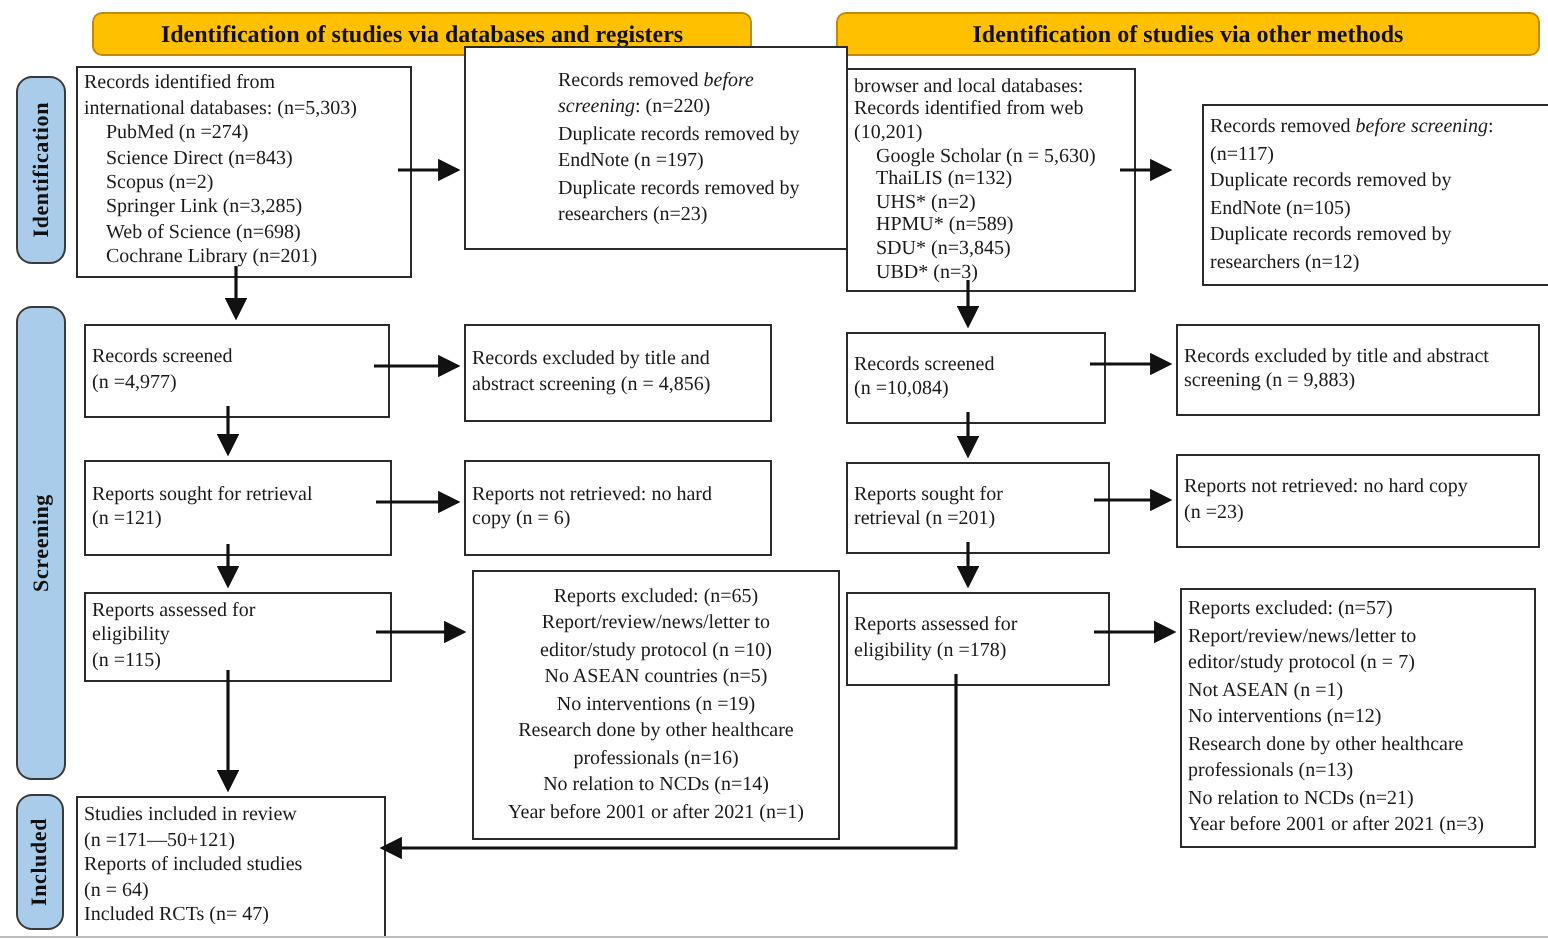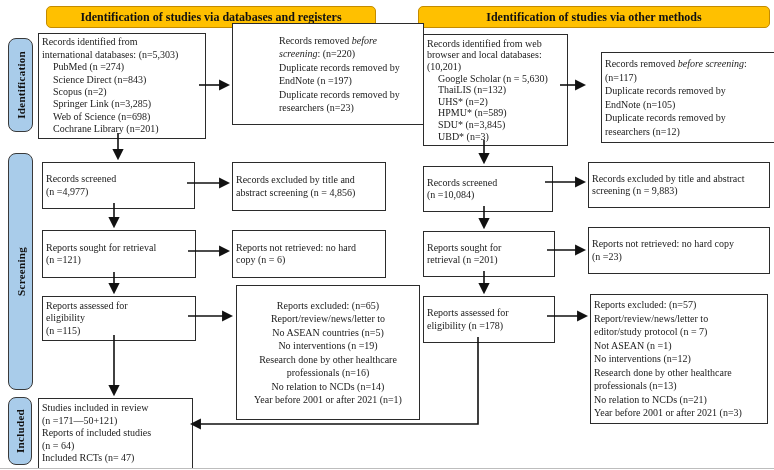--- a/index.html
+++ b/index.html
@@ -91,38 +91,39 @@
       <div class="line"><span>copy (n = 6)</span></div>
     </div>
   <div class="box" style="left:42px;top:296px;width:146px;height:39px;">
       <div class="line"><span>Reports assessed for</span></div>
       <div class="line"><span>eligibility</span></div>
       <div class="line"><span>(n =115)</span></div>
     </div>
   <div class="box lh-loose" style="left:236px;top:285px;width:176px;height:129px;align-items:center;">
       <div class="line"><span>Reports excluded: (n=65)</span></div>
       <div class="line"><span>Report/review/news/letter to</span></div>
+      <div class="line"><span>editor/study protocol (n =10)</span></div>
       <div class="line"><span>No ASEAN countries (n=5)</span></div>
       <div class="line"><span>No interventions (n =19)</span></div>
       <div class="line"><span>Research done by other healthcare</span></div>
       <div class="line"><span>professionals (n=16)</span></div>
       <div class="line"><span>No relation to NCDs (n=14)</span></div>
       <div class="line"><span>Year before 2001 or after 2021 (n=1)</span></div>
     </div>
   <div class="box" style="left:38px;top:398px;width:147px;height:65px;">
       <div class="line"><span>Studies included in review</span></div>
       <div class="line"><span>(n =171—50+121)</span></div>
       <div class="line"><span>Reports of included studies</span></div>
       <div class="line"><span>(n = 64)</span></div>
       <div class="line"><span>Included RCTs (n= 47)</span></div>
     </div>
 
   <div class="box lh-tight" style="left:423px;top:34px;width:137px;height:106px;">
+      <div class="line"><span>browser and local databases:</span></div>
       <div class="line"><span>Records identified from web</span></div>
-      <div class="line"><span>browser and local databases:</span></div>
       <div class="line"><span>(10,201)</span></div>
       <div class="line indent"><span>Google Scholar (n = 5,630)</span></div>
       <div class="line indent"><span>ThaiLIS (n=132)</span></div>
       <div class="line indent"><span>UHS* (n=2)</span></div>
       <div class="line indent"><span>HPMU* (n=589)</span></div>
       <div class="line indent"><span>SDU* (n=3,845)</span></div>
       <div class="line indent"><span>UBD* (n=3)</span></div>
     </div>
   <div class="box lh-loose" style="left:588px;top:52px;width:177px;height:85px;margin-left:13px;">
       <div class="line"><span>Records removed </span><span style="font-style: italic;">before screening</span><span>:</span></div>

